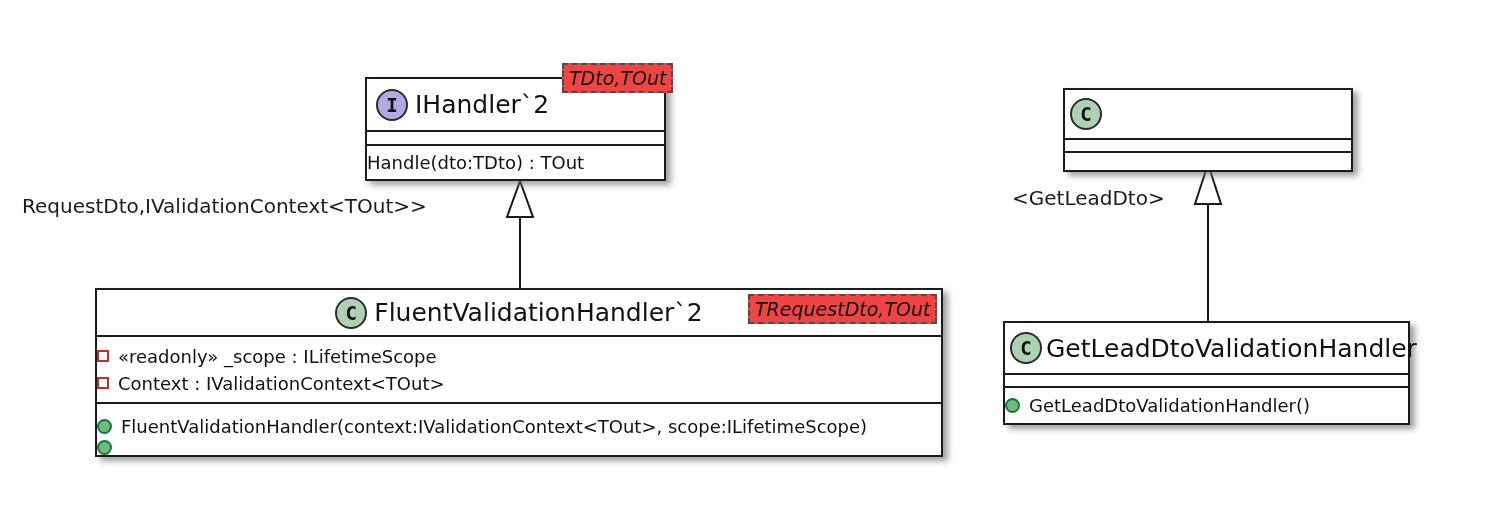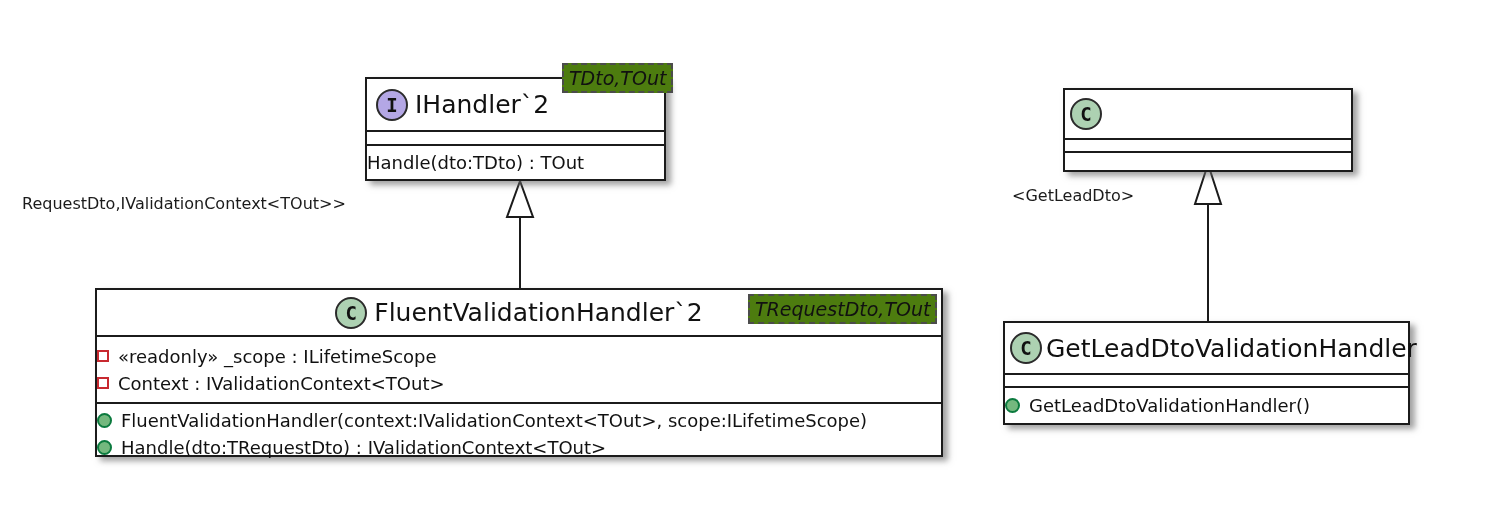--- a/index.html
+++ b/index.html
@@ -21,24 +21,24 @@
   .circle.i-circ { background:#B4A7E5; }
   .circle.c-circ { background:#ADD1B2; }
   .title-text { font-size:25px; white-space:nowrap; }
   .iface .title-text { }
   .sep { border-top:2px solid #1b1b1b; height:0; }
   .members { padding:3px 0; box-sizing:border-box; display:flex; flex-direction:column; justify-content:center; }
   .member { display:flex; align-items:center; gap:9px; font-size:18px; white-space:nowrap; line-height:27px; }
   .sq { width:12px; height:12px; border:2px solid #C82930; background:#fff; flex:none; box-sizing:border-box; }
   .dot { width:15px; height:15px; border-radius:50%; border:2px solid #0B7A3E; background:#74B87E; flex:none; box-sizing:border-box; }
   .generic {
-    position:absolute; background:#4d7c0f; border:2px dashed #4c4c4c; z-index:6;
+    position:absolute; background:#ef4444; border:2px dashed #4c4c4c; z-index:6;
     font-style:italic; font-size:19px; padding:2px 5px; white-space:nowrap;
   }
-  .edge-label { position:absolute; font-size:16px; white-space:nowrap; color:#1b1b1b; }
+  .edge-label { position:absolute; font-size:20px; white-space:nowrap; color:#1b1b1b; }
   .vline { position:absolute; width:2px; background:#1b1b1b; }
   svg.tri { position:absolute; }
 </style>
 </head>
 <body>
 
 <div class="vline" style="left:519px; top:216px; height:72px;"></div>
 <svg class="tri" style="left:504px; top:179px;" width="32" height="40">
   <polygon points="16,2 3,38 29,38" fill="#ffffff" stroke="#1b1b1b" stroke-width="2"></polygon>
 </svg>
@@ -85,21 +85,20 @@
     </div>
   </div>
   <div class="sep"></div>
   <div class="members" style="height:59px;">
     <div class="member">
       <span class="dot"></span>
       <span>FluentValidationHandler(context:IValidationContext&lt;TOut&gt;, scope:ILifetimeScope)</span>
     </div>
     <div class="member">
       <span class="dot"></span>
-      <span>Handle(dto:TRequestDto) : IValidationContext&lt;TOut&gt;</span>
     </div>
   </div>
 </div>
 
 <div class="class-box" style="left:1063px; top:88px; width:290px; height:84px;">
   <div class="c-title" style="height:48px; padding:0 5px; gap:4px;">
     <span class="circle c-circ">C</span>
   </div>
   <div class="sep"></div>
   <div style="height:11px;"></div>

